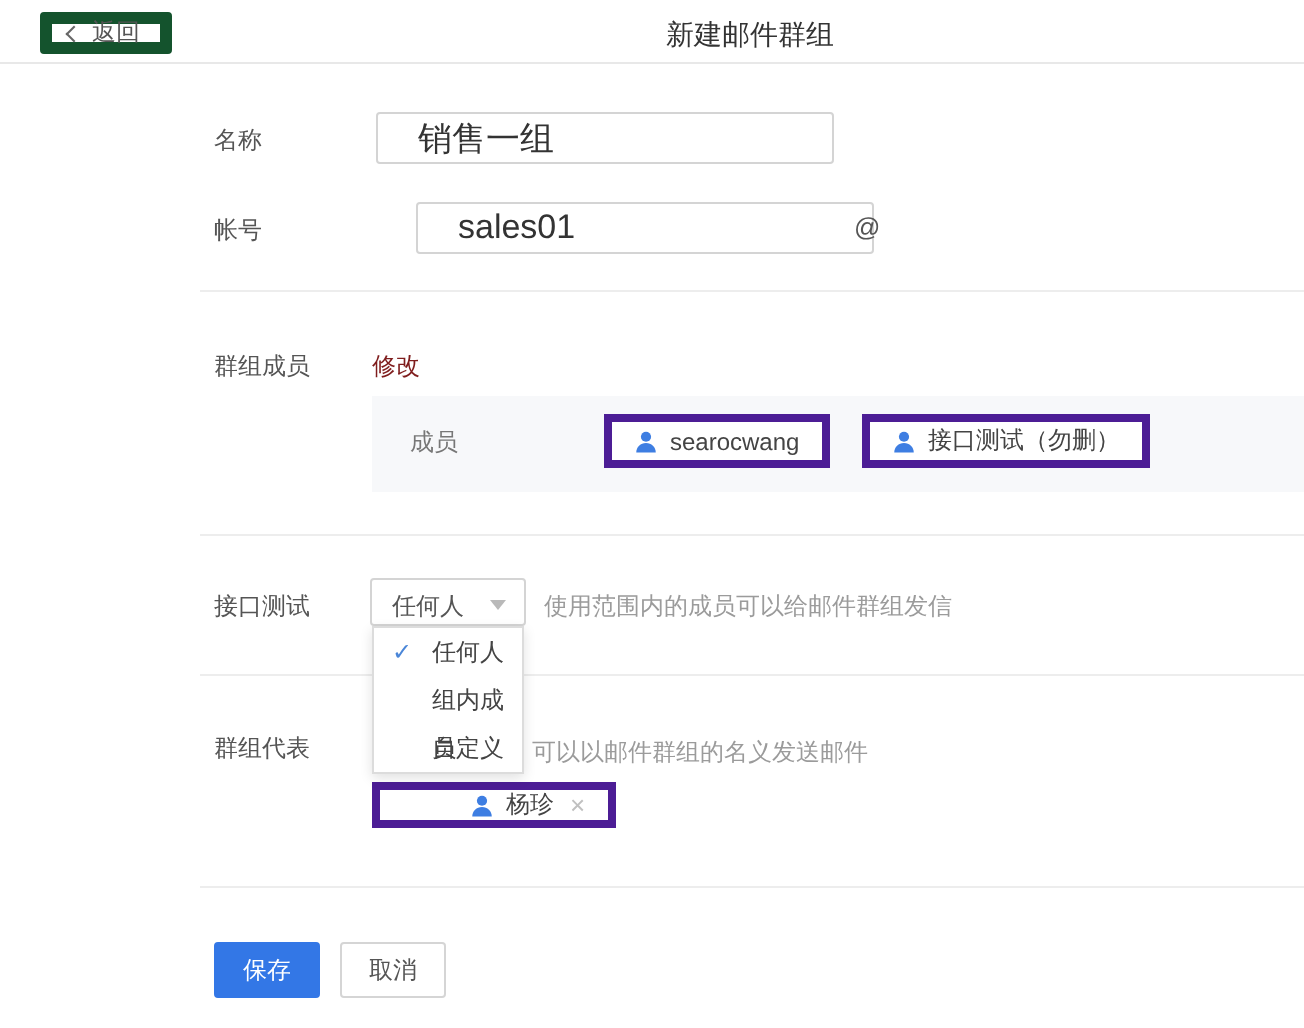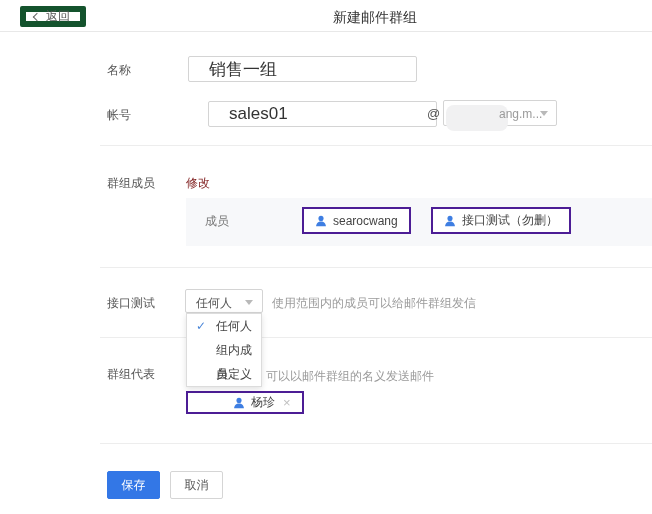--- a/index.html
+++ b/index.html
@@ -36,21 +36,21 @@
               background:#f1f1f2; border-radius:8px; }
   .domain-text{ position:absolute; left:55px; top:6px; font-size:12px; color:#9b9b9b; }
   .caret{ position:absolute; width:0; height:0; border-left:4px solid transparent;
           border-right:4px solid transparent; border-top:5px solid #b9b9b9; }
   .domain-select .caret{ right:8px; top:10px; }
 
   
   .member-panel{ position:absolute; left:186px; top:198px; width:466px; height:48px;
                  background:#f7f8fa; }
   .panel-label{ position:absolute; left:19px; top:15px; color:#777; }
-  .chip{ position:absolute; height:27px; background:#fff; border:2px solid #4c1d95;
+  .chip{ position:absolute; height:27px; background:#fff; border:4px solid #4c1d95;
          display:inline-flex; align-items:center; padding:0 11px; font-size:12px; color:#444;
          white-space:nowrap;justify-content:flex-end; }
   .chip svg{ width:12px; height:12px; margin-right:6px; flex:none; }
   .person{ fill:#3e7ee2; }
   .chip .x{ color:#c0c0c0; margin-left:8px; font-size:13px; cursor:pointer; }
 
   
   .scope-select{ position:absolute; left:185px; top:289px; width:78px; height:24px;
                  border:1px solid #d4d4d4; border-radius:2px; background:#fff; cursor:pointer; }
   .scope-select .sel-text{ position:absolute; left:10px; top:5px; color:#555; }
@@ -82,25 +82,20 @@
     </button>
     <div class="title">新建邮件群组</div>
   </header>
 
   <label class="flabel" style="top:62px">名称</label>
   <input class="text-input" style="left: 188px; top: 56px; width: 229px;" value="销售一组">
 
   <label class="flabel" style="top:107px">帐号</label>
   <input class="text-input" style="left: 188px; top: 101px; width: 229px; margin-left: 20px;" value="sales01">
   <span class="at-sign">@</span>
-  <div class="domain-select">
-    <span class="redaction"></span>
-    <span class="domain-text">ang.m...</span>
-    <span class="caret"></span>
-  </div>
 
   <div class="divider" style="top:145px"></div>
 
   <label class="flabel" style="top:175px">群组成员</label>
   <a class="blue-link" style="left:186px; top:175px">修改</a>
 
   <div class="member-panel">
     <span class="panel-label">成员</span>
     <span class="chip" style="left:116px; top:9px">
       <svg viewBox="0 0 16 16">

